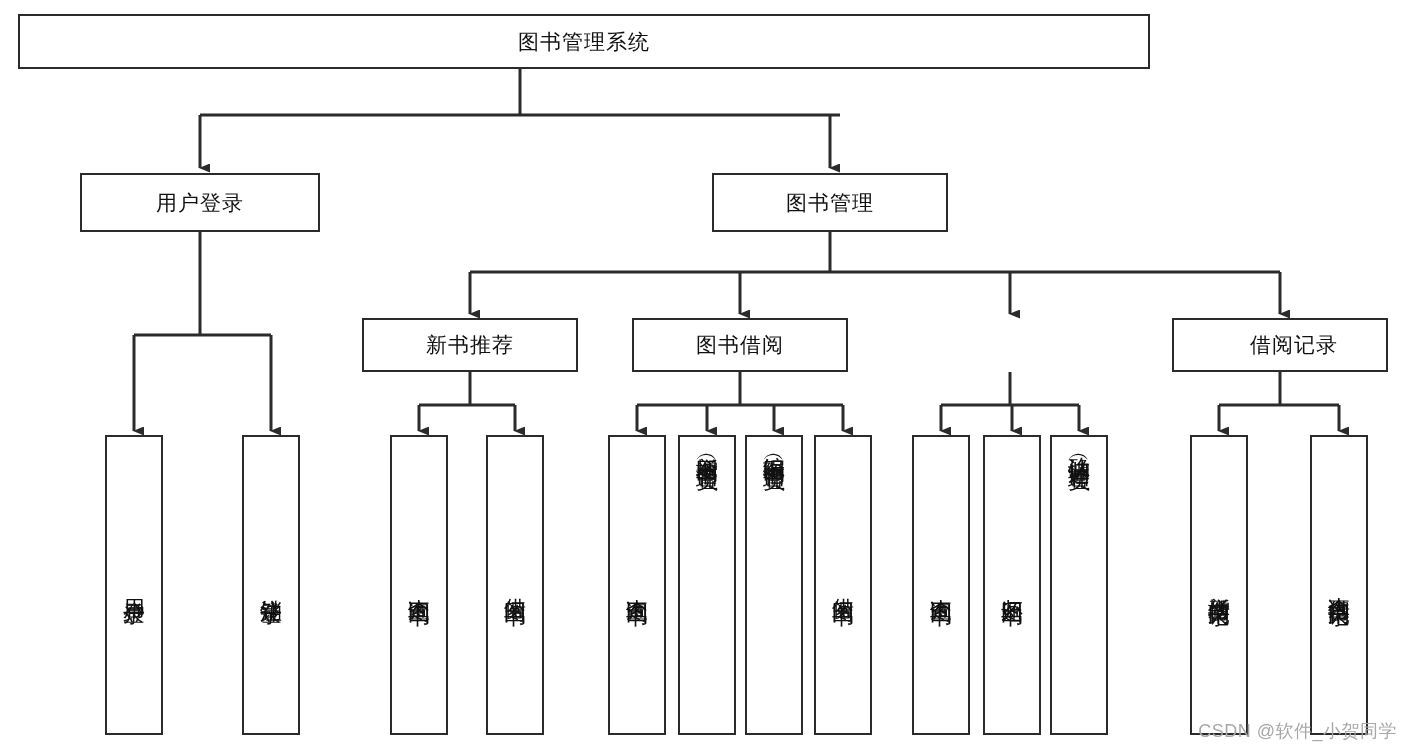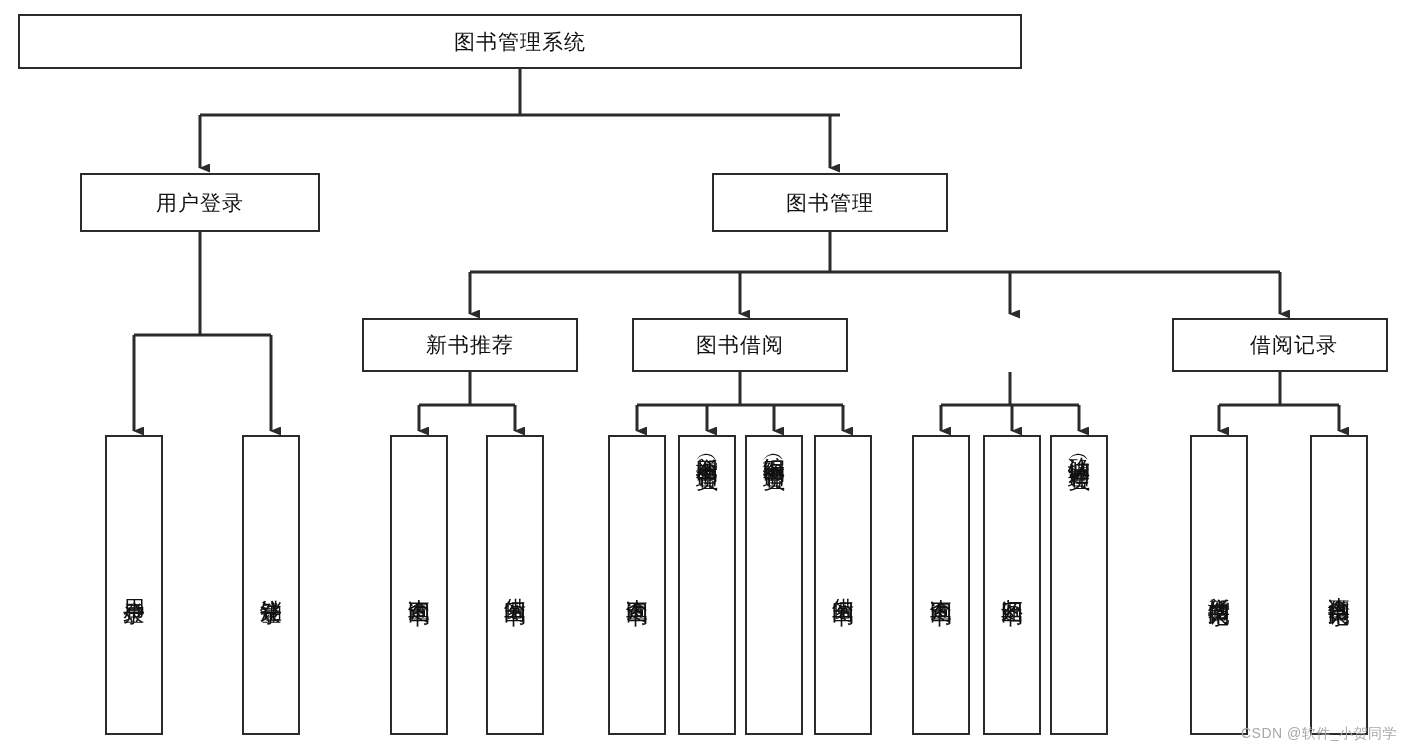--- a/index.html
+++ b/index.html
@@ -61,21 +61,21 @@
   .node.v.topfill {
     align-items: flex-start;
   }
   .node.v.topfill .label {
     margin-top: 2px;
   }
   #watermark {
     position: absolute;
     right: 8px;
     bottom: 4px;
-    font-size: 14px;
+    font-size: 18px;
     color: #a8a8a8;
     white-space: nowrap;
     letter-spacing: 0.5px;
   }
 </style>
 </head>
 <body>
 
 <div id="canvas">
 
@@ -122,21 +122,21 @@
       <path d="M 1012 405 L 1012 431" marker-end="url(#arrowhead)"></path>
       <path d="M 1079 405 L 1079 431" marker-end="url(#arrowhead)"></path>
 
       <path d="M 1280 372 L 1280 405"></path>
       <path d="M 1219 405 L 1339 405"></path>
       <path d="M 1219 405 L 1219 431" marker-end="url(#arrowhead)"></path>
       <path d="M 1339 405 L 1339 431" marker-end="url(#arrowhead)"></path>
     </g>
   </svg>
 
-  <div class="node h" style="left:18px; top:14px; width:1004px; height:55px;">
+  <div class="node h" style="left:18px; top:14px; width:1132px; height:55px;">
     <span class="label">图书管理系统</span>
   </div>
 
   <div class="node h" style="left:80px; top:173px; width:240px; height:59px;">
     <span class="label">用户登录</span>
   </div>
   <div class="node h" style="left:712px; top:173px; width:236px; height:59px;text-align:center;">
     <span class="label">图书管理</span>
   </div>
 

